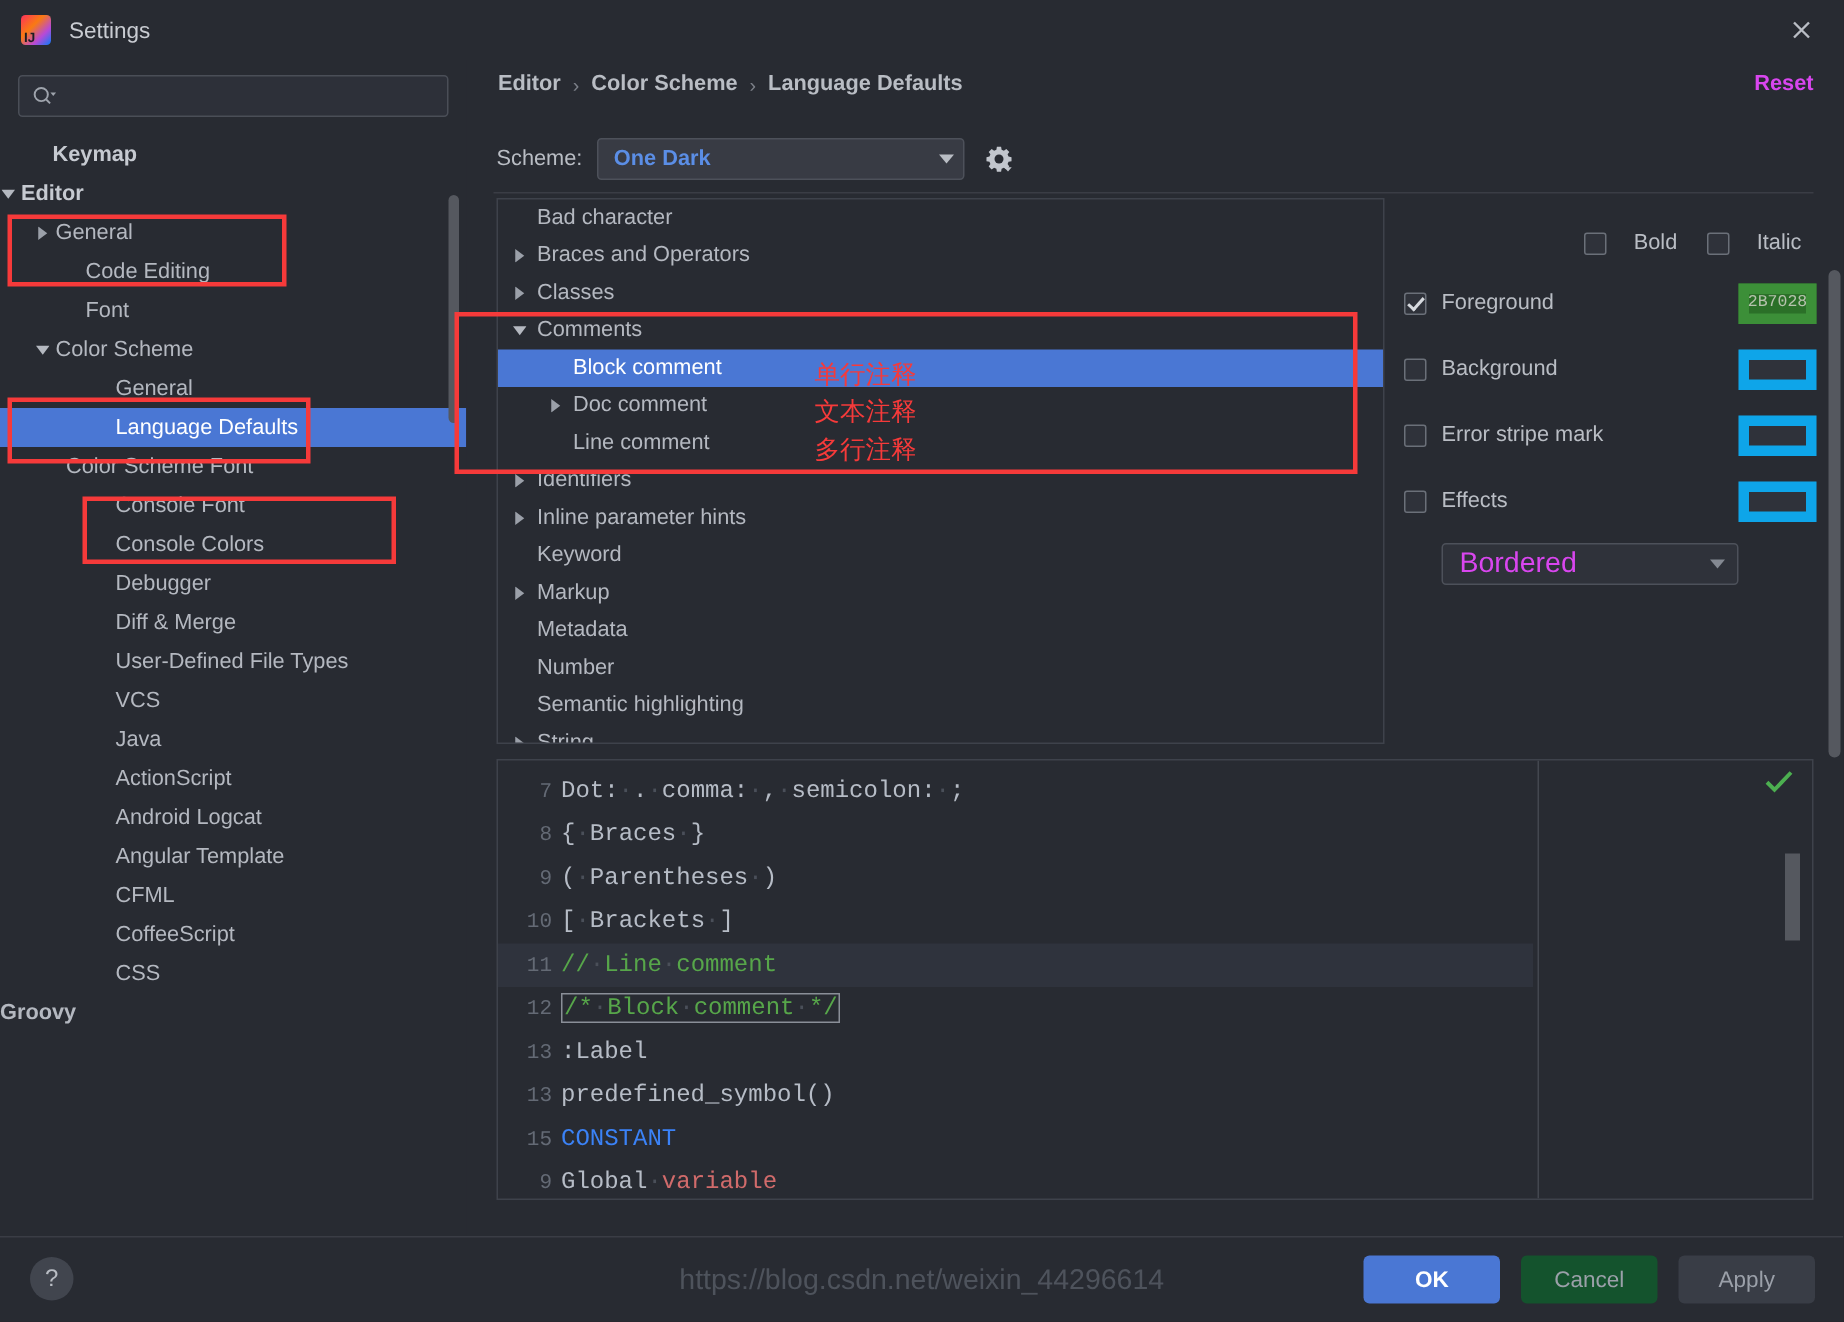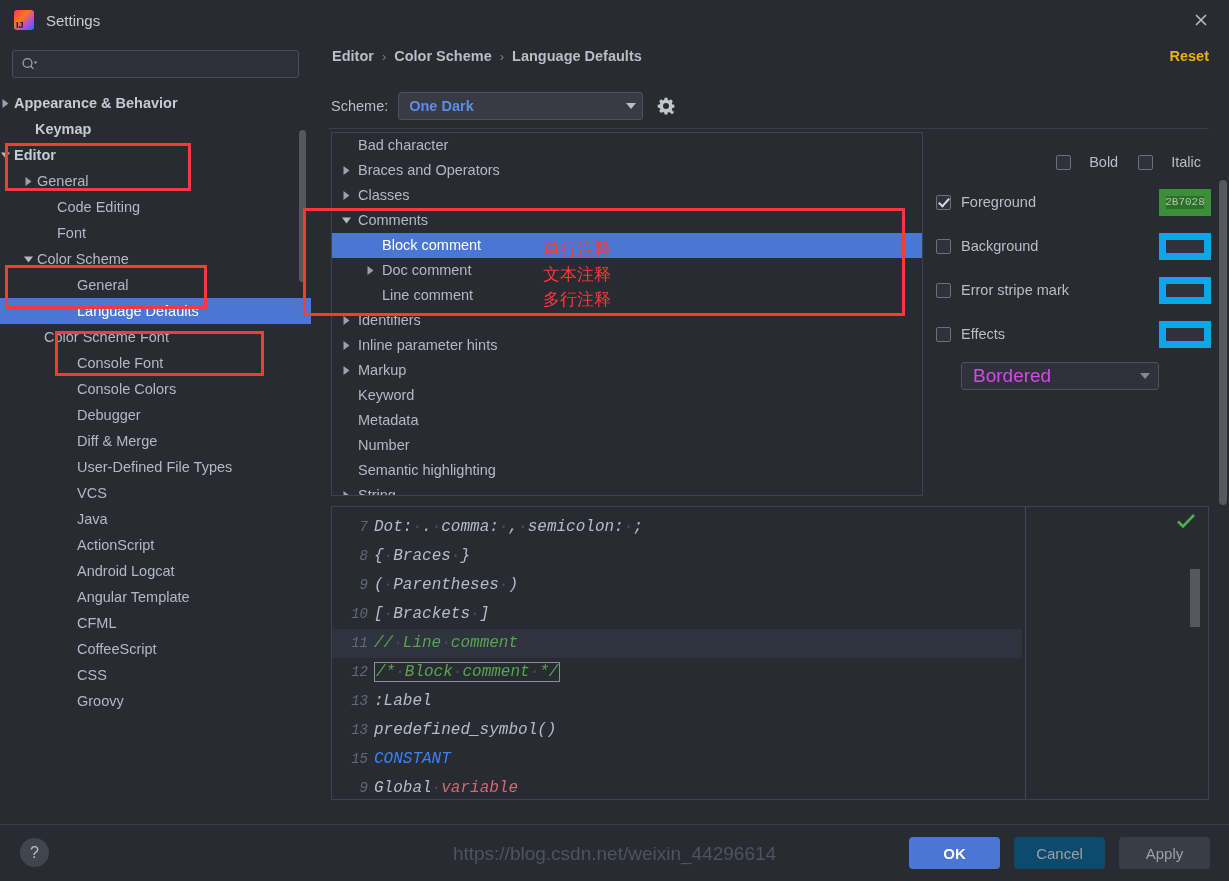--- a/index.html
+++ b/index.html
@@ -148,21 +148,21 @@
     display: flex;
     align-items: center;
     gap: 8px;
   }
   .bc-sep { color: #7c8089; font-weight: normal; font-size: 13px; }
   .reset-link {
     position: absolute;
     right: 20px; top: 8px;
     font-size: 14.5px;
     font-weight: bold;
-    color: #eab308;
+    color: #d946ef;
     cursor: pointer;
   }
 
   .scheme-row {
     position: absolute;
     left: 20px; top: 52px;
     display: flex;
     align-items: center;
     gap: 10px;
   }
@@ -337,21 +337,20 @@
     width: 690px;
     font-family: "Liberation Mono", monospace;
     font-size: 16px;
   }
   .cline {
     position: relative;
     height: 29px;
     line-height: 29px;
     white-space: pre;
     color: #b6bcc6;
-    font-style: italic;
   }
   .cline.hl { background: #2f333d; }
   .lnum {
     display: inline-block;
     width: 36px;
     text-align: right;
     color: #646a75;
     font-size: 14px;
     padding-right: 6px;
   }
@@ -412,21 +411,21 @@
     font-size: 15px;
     display: flex; align-items: center; justify-content: center;
     cursor: pointer;
   }
   .btn-ok {
     left: 909px; width: 91px;
     background: #4a77d4; color: #ffffff; font-weight: bold;
   }
   .btn-cancel {
     left: 1014px; width: 91px;
-    background: #0c4a6e; color: #9ba0a9;
+    background: #14532d; color: #9ba0a9;
   }
   .btn-apply {
     left: 1119px; width: 91px;
     background: #393d46; color: #9ba0a9;
   }
   .watermark {
     position: absolute;
     left: 0; top: 843px;
     width: 1229px;
     text-align: center;
@@ -473,25 +472,20 @@
       <span class="search-icon">
         <svg width="18" height="14" viewBox="0 0 18 14">
           <circle cx="6.5" cy="6" r="4.4" stroke="#9ea3ac" stroke-width="1.3" fill="none"></circle>
           <path d="M9.8 9.3 L12.4 11.9" stroke="#9ea3ac" stroke-width="1.3" fill="none"></path>
           <path d="M12.6 4.6 L16.4 4.6 L14.5 7.0 Z" fill="#9ea3ac"></path>
         </svg>
       </span>
       <input class="search-input" value="" placeholder="" style="">
     </div>
     <div class="tree" id="sidebar-tree">
-        <div class="trow bold"><span class="arrow" style="left: -2px;">
-            <svg width="7" height="9" viewBox="0 0 7 9">
-              <path d="M0.5 0 L0.5 9 L6.5 4.5 Z" fill="#9ba0a9"></path>
-            </svg>
-          </span><span class="tlabel" style="margin-left: 14px;">Appearance &amp; Behavior</span></div>
         <div class="trow bold"><span class="tlabel" style="margin-left: 35px;">Keymap</span></div>
         <div class="trow bold"><span class="arrow" style="left: -2px;">
             <svg width="9" height="7" viewBox="0 0 9 7">
               <path d="M0 0.5 L9 0.5 L4.5 6.5 Z" fill="#b4b8c0"></path>
             </svg>
           </span><span class="tlabel" style="margin-left: 14px;">Editor</span></div>
         <div class="trow"><span class="arrow" style="left: 21px;">
             <svg width="7" height="9" viewBox="0 0 7 9">
               <path d="M0.5 0 L0.5 9 L6.5 4.5 Z" fill="#9ba0a9"></path>
             </svg>
@@ -512,21 +506,21 @@
         <div class="trow"><span class="tlabel" style="margin-left: 77px;">Diff &amp; Merge</span></div>
         <div class="trow"><span class="tlabel" style="margin-left: 77px;">User-Defined File Types</span></div>
         <div class="trow"><span class="tlabel" style="margin-left: 77px;">VCS</span></div>
         <div class="trow"><span class="tlabel" style="margin-left: 77px;">Java</span></div>
         <div class="trow"><span class="tlabel" style="margin-left: 77px;">ActionScript</span></div>
         <div class="trow"><span class="tlabel" style="margin-left: 77px;">Android Logcat</span></div>
         <div class="trow"><span class="tlabel" style="margin-left: 77px;">Angular Template</span></div>
         <div class="trow"><span class="tlabel" style="margin-left: 77px;">CFML</span></div>
         <div class="trow"><span class="tlabel" style="margin-left: 77px;">CoffeeScript</span></div>
         <div class="trow"><span class="tlabel" style="margin-left: 77px;">CSS</span></div>
-        <div class="trow"><span class="tlabel" style="margin-left: 77px;">Groovy</span></div>
+        <div class="trow"><span class="tlabel" style=" font-weight: bold;">Groovy</span></div>
       </div>
     <div class="sb-scrollbar"></div>
   </div>
 
   <div class="content">
 
     <div class="breadcrumb" id="breadcrumb">
         <span>Editor</span>
         <span class="bc-sep">›</span>
         <span>Color Scheme</span>
@@ -581,26 +575,26 @@
         <div class="crow"><span class="carrow" style="left: 6px;">
             <svg width="7" height="9" viewBox="0 0 7 9">
               <path d="M0.5 0 L0.5 9 L6.5 4.5 Z" fill="#9ba0a9"></path>
             </svg>
           </span><span class="clabel" style="margin-left: 26px;">Identifiers</span></div>
         <div class="crow"><span class="carrow" style="left: 6px;">
             <svg width="7" height="9" viewBox="0 0 7 9">
               <path d="M0.5 0 L0.5 9 L6.5 4.5 Z" fill="#9ba0a9"></path>
             </svg>
           </span><span class="clabel" style="margin-left: 26px;">Inline parameter hints</span></div>
+        <div class="crow"><span class="clabel" style="margin-left: 26px;">Keyword</span></div>
         <div class="crow"><span class="carrow" style="left: 6px;">
             <svg width="7" height="9" viewBox="0 0 7 9">
               <path d="M0.5 0 L0.5 9 L6.5 4.5 Z" fill="#9ba0a9"></path>
             </svg>
           </span><span class="clabel" style="margin-left: 26px;">Markup</span></div>
-        <div class="crow"><span class="clabel" style="margin-left: 26px;">Keyword</span></div>
         <div class="crow"><span class="clabel" style="margin-left: 26px;">Metadata</span></div>
         <div class="crow"><span class="clabel" style="margin-left: 26px;">Number</span></div>
         <div class="crow"><span class="clabel" style="margin-left: 26px;">Semantic highlighting</span></div>
         <div class="crow"><span class="carrow" style="left: 6px;">
             <svg width="7" height="9" viewBox="0 0 7 9">
               <path d="M0.5 0 L0.5 9 L6.5 4.5 Z" fill="#9ba0a9"></path>
             </svg>
           </span><span class="clabel" style="margin-left: 26px;">String</span></div>
       </div>
     <div class="ctree-scrollbar"></div>

